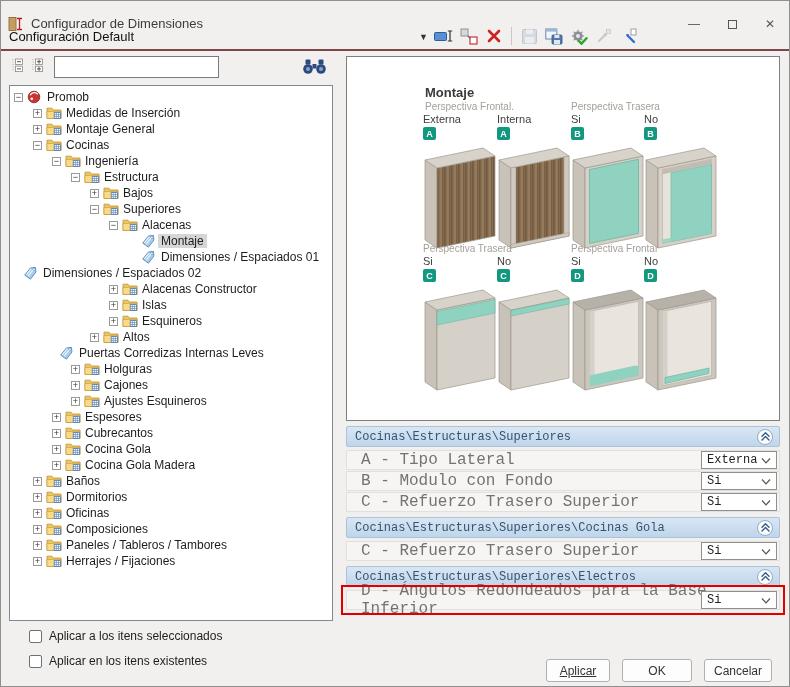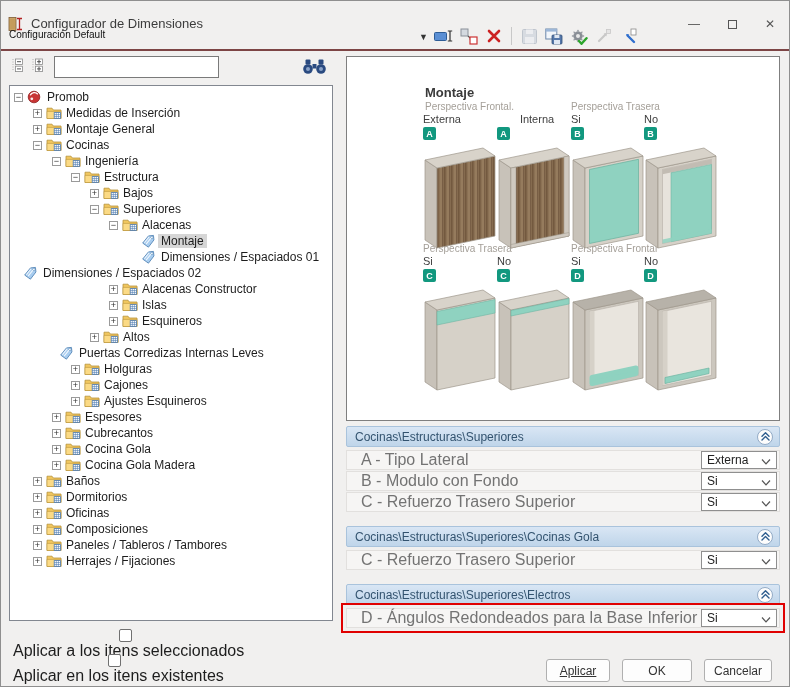--- a/index.html
+++ b/index.html
@@ -9,58 +9,58 @@
   
   .titlebar{position:absolute;left:0;top:12px;width:100%;height:22px;}
   .titlebar .appicon{position:absolute;left:7px;top:3px;width:14px;height:16px;}
   .titlebar .title{position:absolute;left:30px;top:3px;font-size:13px;color:#3c3c3c;}
   .wcontrols{position:absolute;right:0;top:0;height:22px;display:flex;}
   .wbtn{width:38px;height:22px;display:flex;align-items:center;justify-content:center;color:#555;font-size:12px;}
   .wbtn .sq{width:9px;height:9px;border:1px solid #555;}
 
   
   .configbar{position:absolute;left:0;top:22px;width:100%;height:27px;}
-  .combo-label{position:absolute;left:8px;top:6px;font-size:10px;color:#111;}
+  .combo-label{position:absolute;left:8px;top:6px;font-size:13px;color:#111;}
   .combo-arrow{position:absolute;left:418px;top:9px;font-size:9px;color:#333;}
   .toolbar{position:absolute;left:432px;top:2px;display:flex;align-items:center;gap:3px;}
   .tbtn{width:22px;height:22px;display:flex;align-items:center;justify-content:center;}
   .tsep{width:1px;height:18px;background:#c8c8c8;margin:0 3px;}
   .sepline{position:absolute;left:0;top:48px;width:100%;height:2px;background:#7d4545;}
 
   
   .treetool-collapse{position:absolute;left:10px;top:57px;}
   .treetool-expand{position:absolute;left:30px;top:57px;}
   .search-input{position:absolute;left:53px;top:55px;width:165px;height:22px;border:1px solid #7a7a7a;font-size:12px;padding:0 4px;font-family:"Liberation Sans",sans-serif;}
   .binoculars{position:absolute;left:301px;top:57px;}
   .treebox{position:absolute;left:8px;top:84px;width:324px;height:536px;background:#fff;border:1px solid #828790;overflow:hidden;padding-top:3px;}
   .trow{display:flex;align-items:center;height:16px;font-size:12px;color:#1d1d1d;white-space:nowrap;}
   .texp{width:9px;height:9px;border:1px solid #9a9a9a;background:#fff;font-size:9px;line-height:7px;text-align:center;margin-right:4px;flex:0 0 auto;color:#333;}
   .tspacer{width:13px;flex:0 0 auto;}
   .ticon{width:17px;display:flex;align-items:center;flex:0 0 auto;}
   .tlabel{padding:0 3px;}
   .trow.sel .tlabel{background:#d6d6d6;}
 
-  .cbrow{position:absolute;left:12px;display:flex;align-items:center;font-size:16px;color:#1d1d1d;flex-direction:column;}
+  .cbrow{position:absolute;left:28px;display:flex;align-items:center;font-size:12px;color:#1d1d1d;}
   .cbbox{width:13px;height:13px;border:1px solid #707070;border-radius:2px;background:#fff;margin-right:7px;flex:0 0 auto;}
 
   
   .preview{position:absolute;left:345px;top:55px;width:434px;height:365px;background:#fff;border:1px solid #7f7f7f;}
   .pv-title{position:absolute;left:78px;top:28px;font-size:13px;font-weight:bold;color:#3a3a3a;}
   .pv-cap{position:absolute;font-size:10px;color:#a49f98;}
   .pv-cell{position:absolute;width:80px;}
   .pv-label{font-size:11px;color:#3f3f3f;height:13px;}
   .pv-badge{width:13px;height:13px;border-radius:2px;color:#fff;font-size:9px;font-weight:bold;display:flex;align-items:center;justify-content:center;margin-top:1px;}
   .pv-cell svg{margin-top:2px;display:block;}
 
   
   .groups{position:absolute;left:345px;top:425px;width:434px;}
   .ghead{height:21px;background:linear-gradient(#d9e6f4,#bfd5ea);border:1px solid #a9c3dc;border-radius:2px;display:flex;align-items:center;justify-content:space-between;padding:0 6px 0 8px;margin-bottom:3px;}
   .ghead .gpath{font-size:12px;color:#33536f;}
   .gcol{width:16px;height:16px;border-radius:50%;background:#fdfdfd;border:1px solid #93abc6;display:flex;align-items:center;justify-content:center;}
-  .grp{margin-bottom:14px;}
+  .grp{margin-bottom:5px;font-family:Liberation Mono, monospace;}
   .prow{position:relative;height:20px;background:#f6f5f4;border:1px solid #e2e0de;margin-bottom:1px;display:flex;align-items:center;}
   .prow .plabel{font-size:16px;color:#737373;padding-left:14px;}
   .dd{position:absolute;right:2px;top:0px;width:76px;height:18px;background:#fff;border:1px solid #8f8f8f;display:flex;align-items:center;justify-content:space-between;padding:0 5px;}
   .dd .val{font-size:12px;color:#222;}
 
   
   .fbtn{position:absolute;top:658px;height:23px;background:#fdfdfd;border:1px solid #b0b0b0;border-radius:3px;font-size:12px;color:#333;display:flex;align-items:center;justify-content:center;font-family:"Liberation Sans",sans-serif;}
   #btn-apply{left:545px;width:64px;text-decoration:underline;}
   #btn-ok{left:621px;width:70px;}
   #btn-cancel{left:703px;width:68px;}
@@ -583,21 +583,21 @@
         <div class="pv-label">Externa</div>
         <div class="pv-badge" style="background: rgb(18, 152, 127);">A</div>
         <div>
           <svg width="76" height="110" viewBox="0 0 76 110">
             <polygon points="2,18 14,26 14,106 2,98" fill="#c8c2b9" stroke="#9d968b" stroke-width="0.7"></polygon>
             <polygon points="14,26 72,14 72,94 14,106" fill="url(#woodp)" stroke="#9d968b" stroke-width="0.7"></polygon>
             <polygon points="2,18 60,6 72,14 14,26" fill="#d8d3ca" stroke="#9d968b" stroke-width="0.7"></polygon>
           </svg>
         </div>
       </div>
-      <div class="pv-cell" style="left: 150px; top: 56px; text-align: center;">
+      <div class="pv-cell" style="left: 150px; top: 56px;">
         <div class="pv-label">Interna</div>
         <div class="pv-badge" style="background: rgb(18, 152, 127);">A</div>
         <div>
           <svg width="76" height="110" viewBox="0 0 76 110">
             <polygon points="2,18 14,26 14,106 2,98" fill="#c8c2b9" stroke="#9d968b" stroke-width="0.7"></polygon>
             <polygon points="14,26 72,14 72,94 14,106" fill="url(#woodp)" stroke="#9d968b" stroke-width="0.7"></polygon>
             <polygon points="2,18 60,6 72,14 14,26" fill="#d8d3ca" stroke="#9d968b" stroke-width="0.7"></polygon>
             <polygon points="14,26 19,25.2 19,105 14,106" fill="#cfc9c0" stroke="#9d968b" stroke-width="0.5"></polygon>
             <polygon points="67,14.8 72,14 72,94 67,94.8" fill="#cfc9c0" stroke="#9d968b" stroke-width="0.5"></polygon>
             <polygon points="14,106 72,94 72,90.5 14,102.5" fill="#cfc9c0" stroke="#9d968b" stroke-width="0.5"></polygon>

